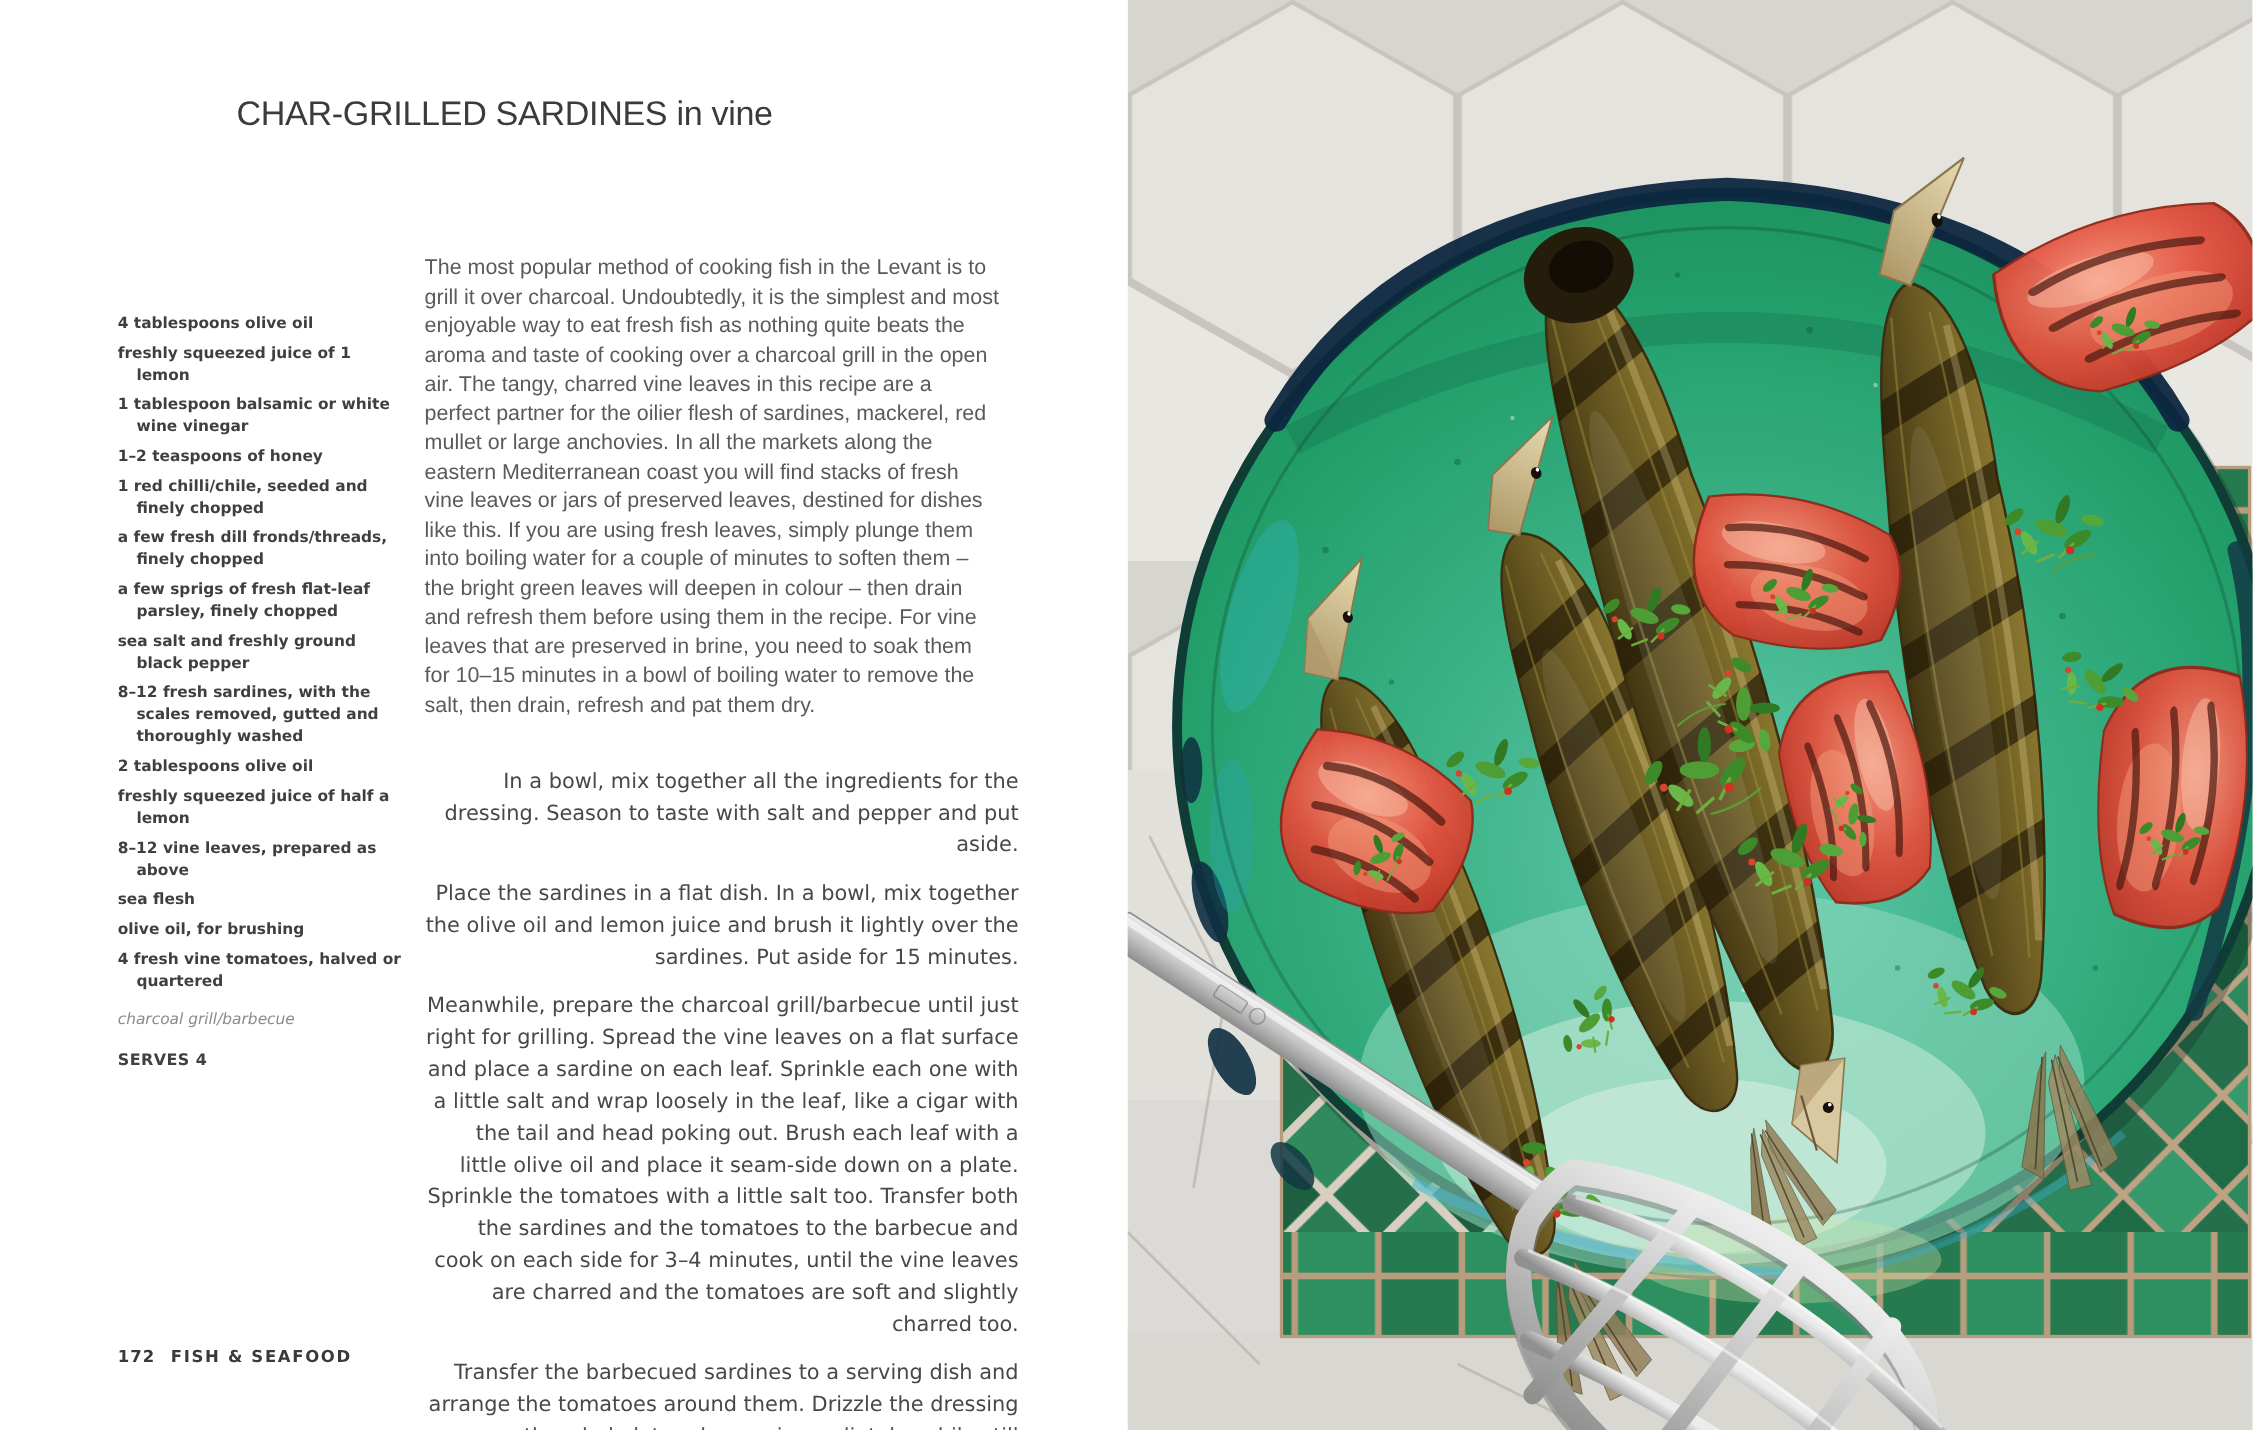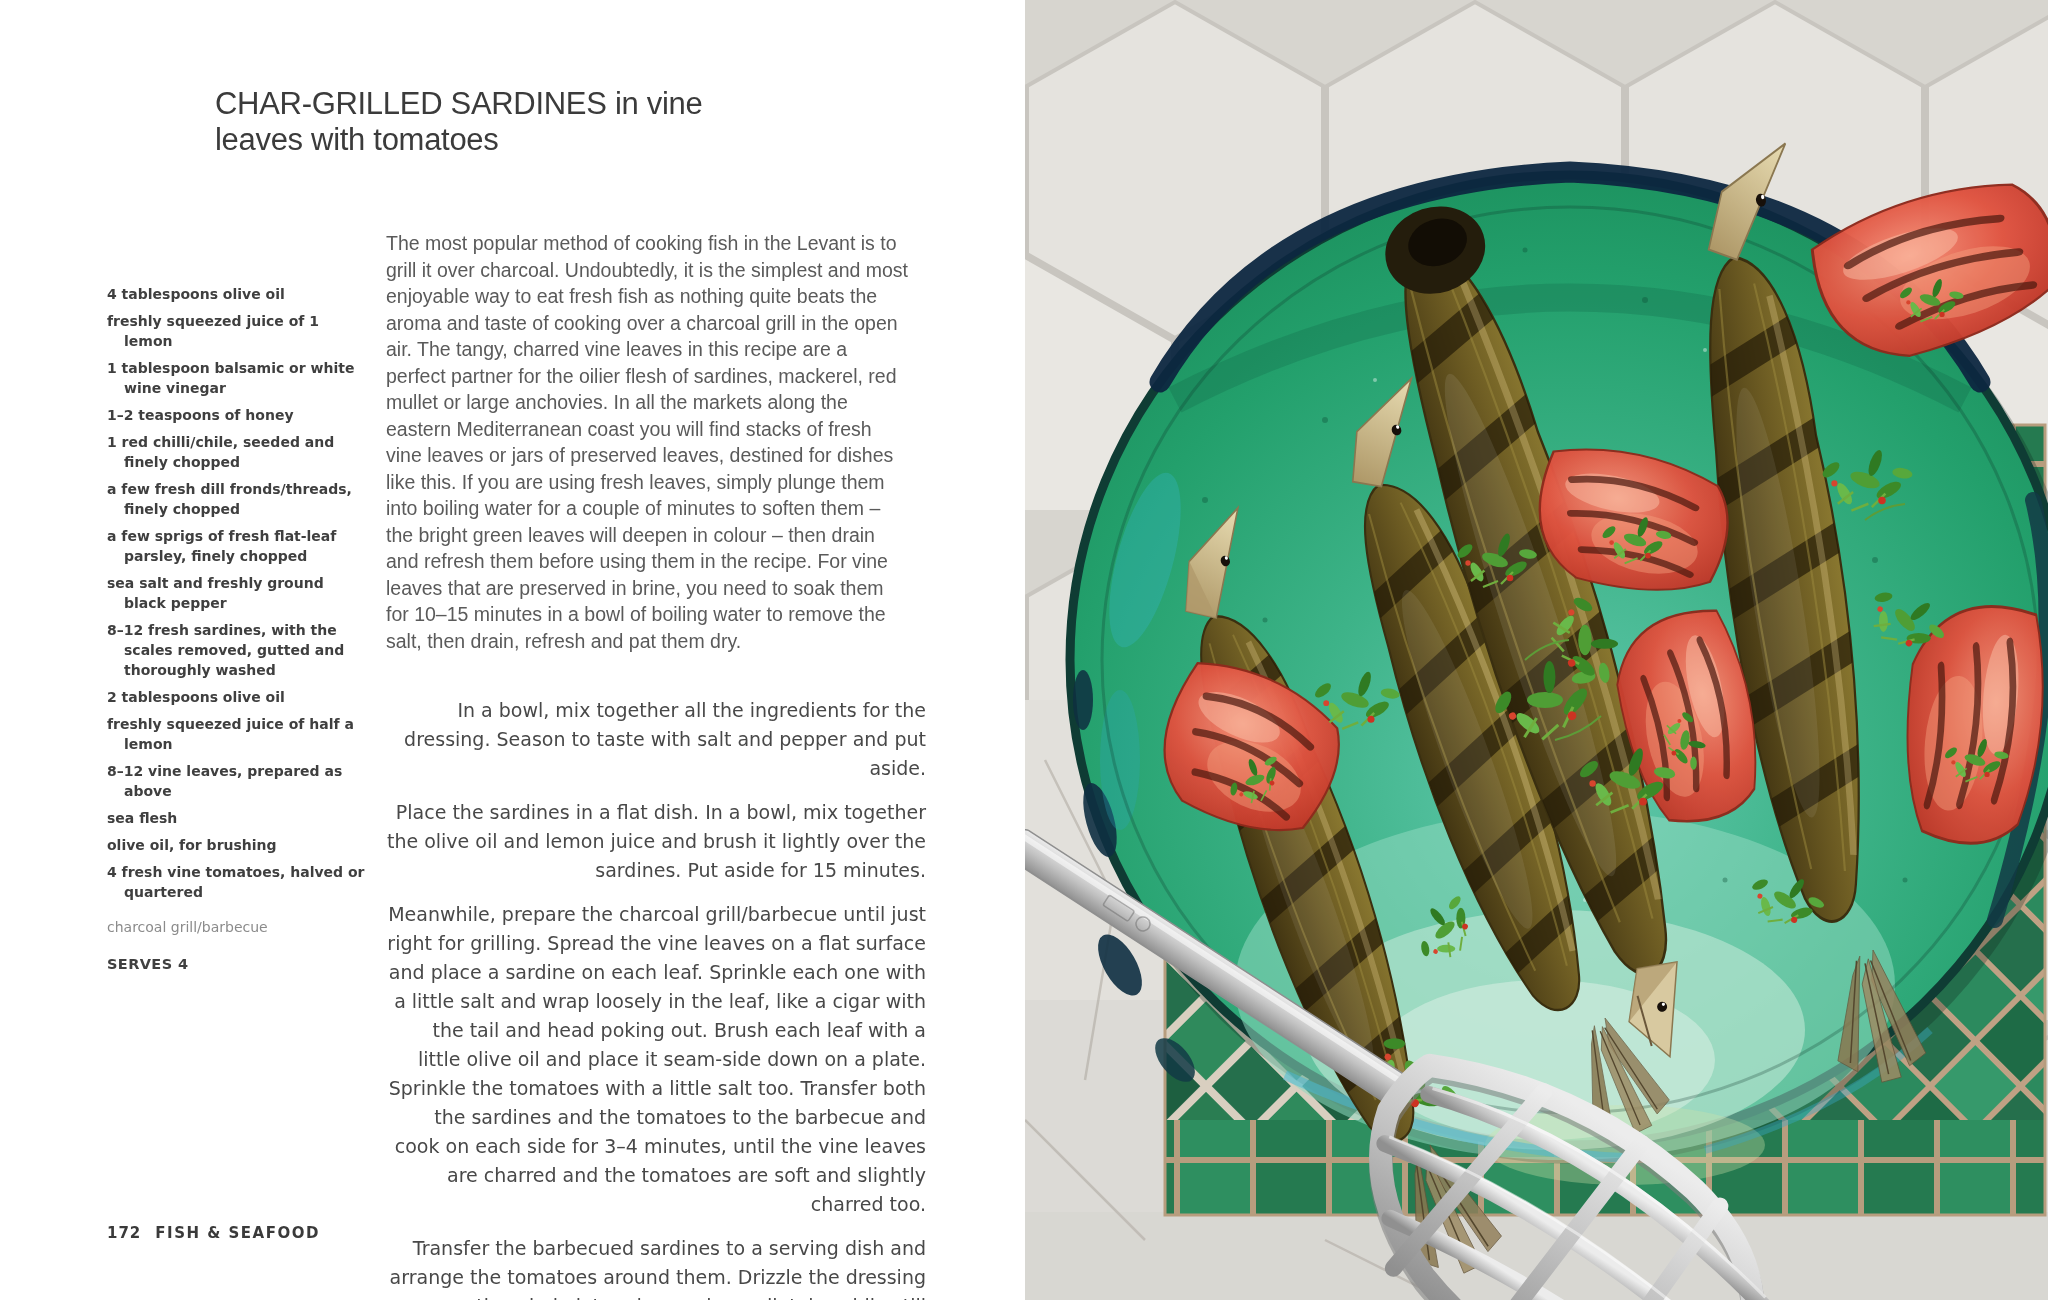--- a/index.html
+++ b/index.html
@@ -9,21 +9,21 @@
   .page{position:absolute;left:0;top:0;width:1025px;height:980px;background:#ffffff;}
   h1.title{position:absolute;left:215px;top:86px;width:500px;margin:0;
            font-family:"Liberation Sans",sans-serif;font-weight:400;
            font-size:31px;line-height:36px;color:#3b3b3b;letter-spacing:-0.3px;}
   h1.title .t-line{display:block;}
   .ingredients{position:absolute;left:107px;top:284px;width:258px;
                font-family:"DejaVu Sans",sans-serif;font-weight:bold;
                font-size:14px;line-height:20px;color:#3f3f3f;}
   .ingredients ul{list-style:none;margin:0;padding:0;}
   .ingredients li{padding-left:17px;text-indent:-17px;margin:0 0 7px 0;}
-  .equipment{margin:15px 0 0 0;font-weight:normal;color:#8b8b8b;font-size:14px;}
+  .equipment{margin:15px 0 0 0;font-weight:normal;font-style:italic;color:#8b8b8b;font-size:14px;}
   .serves{margin:17px 0 0 0;font-weight:bold;color:#404040;font-size:14.5px;letter-spacing:0.4px;}
   .bodycol{position:absolute;left:386px;top:230px;width:540px;}
   .intro{width:524px;margin:0 0 42px 0;font-family:"Liberation Sans",sans-serif;
          font-size:19.5px;line-height:26.5px;color:#5a5a5a;}
   p.method{width:540px;margin:0 0 15px 0;font-family:"DejaVu Sans",sans-serif;
            font-size:19px;line-height:29px;color:#484848;text-align:right;}
   .footer{position:absolute;left:107px;top:1224px;font-family:"DejaVu Sans",sans-serif;
           font-weight:bold;font-size:15px;color:#3a3a3a;letter-spacing:1.5px;}
   .footer .pnum{margin-right:14px;letter-spacing:1px;margin-top:40px;}
   
@@ -32,21 +32,20 @@
 </style>
 </head>
 <body>
 
 <div class="spread">
 
   <section class="page">
 
     <h1 class="title">
       <span class="t-line"><span>CHAR-GRILLED SARDINES</span><span> in vine</span></span>
-      <span class="t-line">leaves with tomatoes</span>
     </h1>
 
     <aside class="ingredients">
       <ul>
         <li>4 tablespoons olive oil</li>
         <li>freshly squeezed juice of 1 lemon</li>
         <li>1 tablespoon balsamic or white wine vinegar</li>
         <li>1–2 teaspoons of honey</li>
         <li>1 red chilli/chile, seeded and finely chopped</li>
         <li>a few fresh dill fronds/threads, finely chopped</li>

